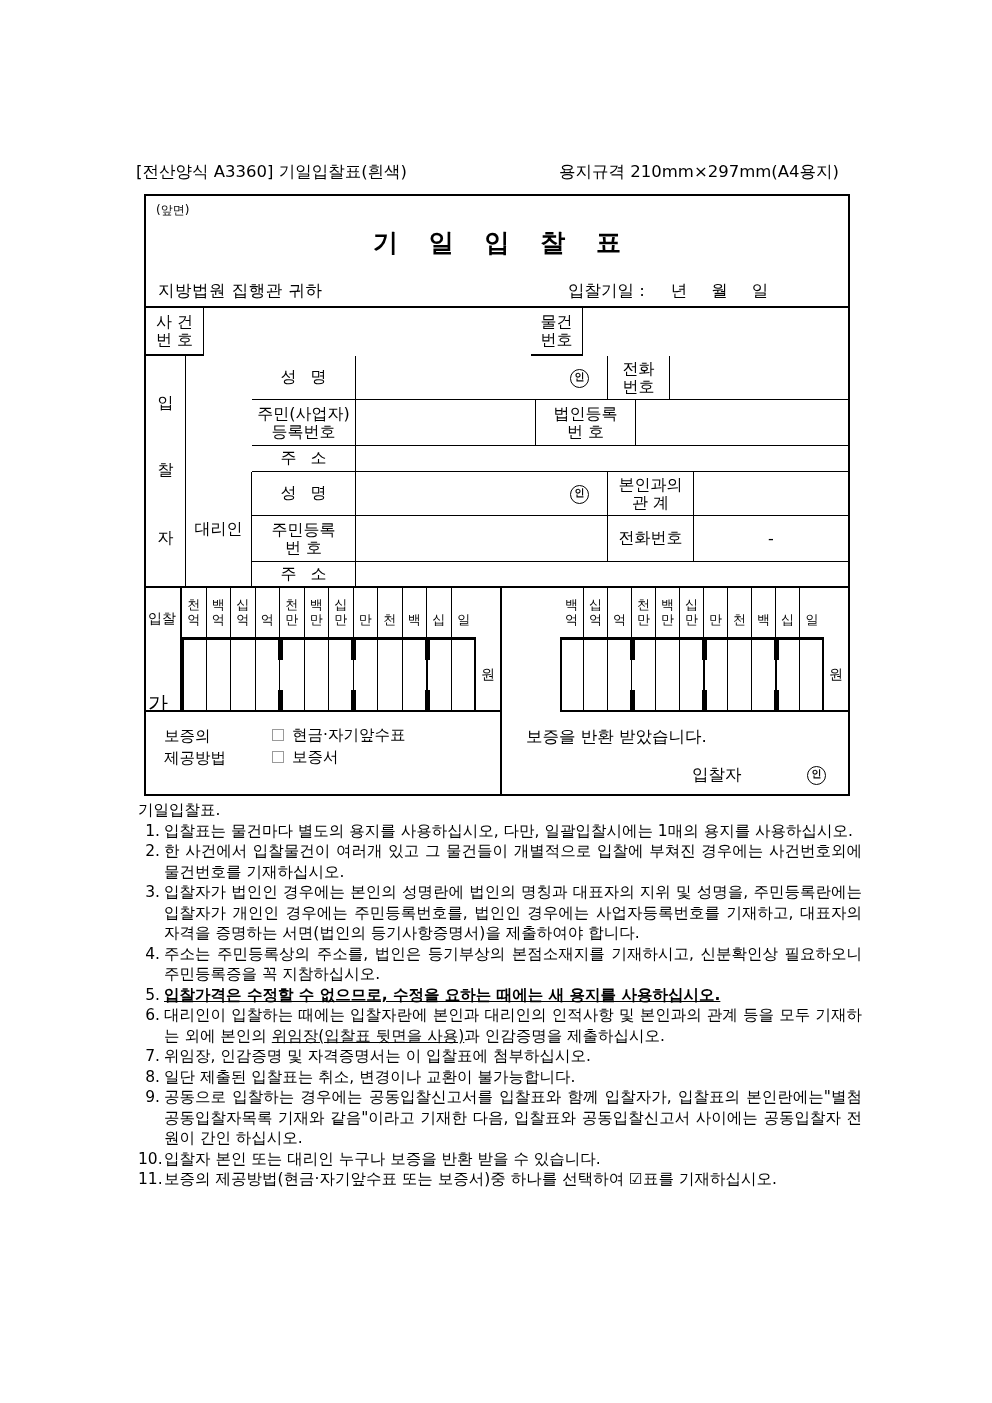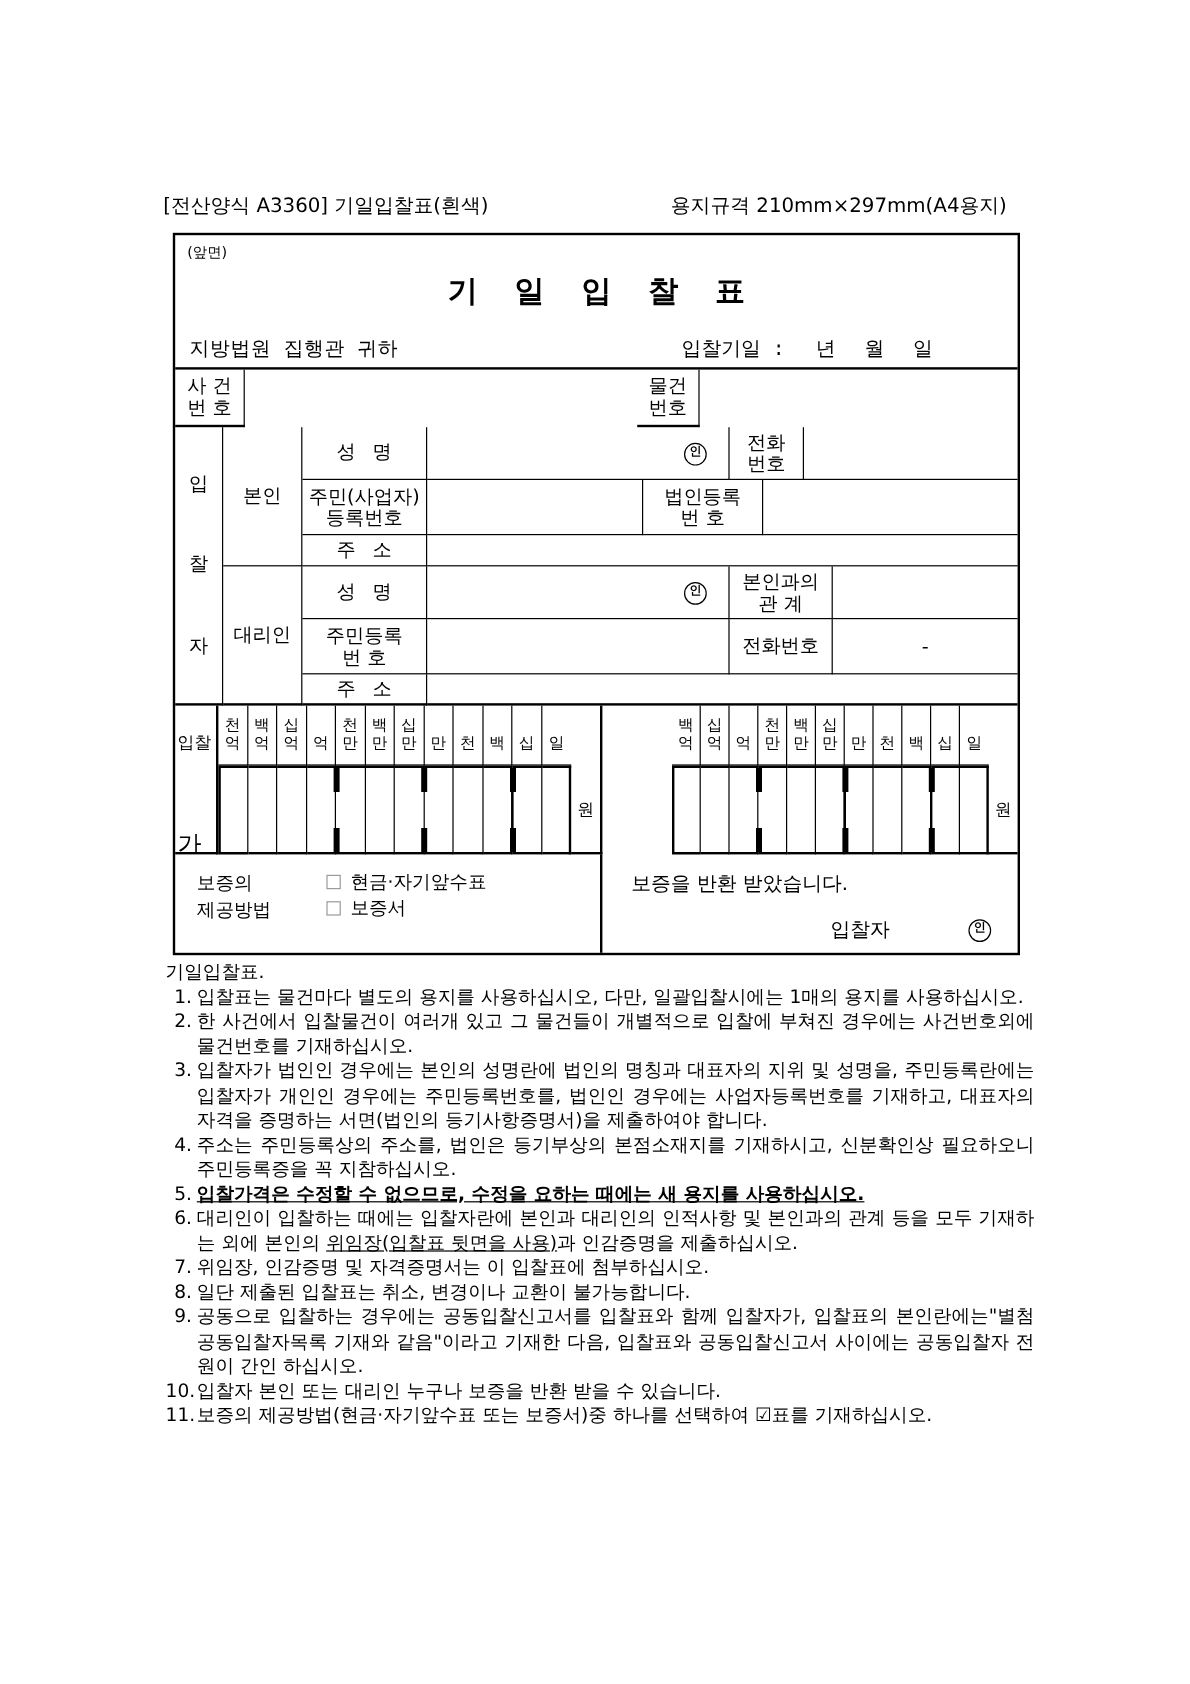--- a/index.html
+++ b/index.html
@@ -68,21 +68,20 @@
 
   
   .court-row {
     position: absolute;
     left: 0;
     top: 82px;
     width: 100%;
     height: 30px;
     border-bottom: 2px solid #000;
     box-sizing: border-box;
-    font-family: Liberation Mono, monospace;
   }
   .court-left {
     position: absolute; left: 12px; top: 2px;
     font-size: 16.5px; letter-spacing: 0.5px;
   }
   .court-right {
     position: absolute; left: 422px; top: 2px;
     font-size: 16.5px; white-space: nowrap;
   }
   .court-right .sp1 { display:inline-block; width: 26px; }
@@ -227,23 +226,20 @@
     </div>
 
     <div class="cell thick-b" style="left:0;top:160px;width:40px;height:232px;">
       <div class="vlabel">
         <span>입</span>
         <span>찰</span>
         <span>자</span>
       </div>
     </div>
 
-    <div class="cell" style="left:40px;top:160px;width:66px;height:116px;">
-      <span>본인</span>
-    </div>
 
     <div class="cell" style="left:106px;top:160px;width:104px;height:44px;">
       <span class="lbl-spread">
         <span>성</span>
           <span>명</span>
       </span>
     </div>
     <div class="cell" style="left:210px;top:160px;width:252px;height:44px;">
       <span class="seal" style="right:18px;top:13px;">인</span>
     </div>

